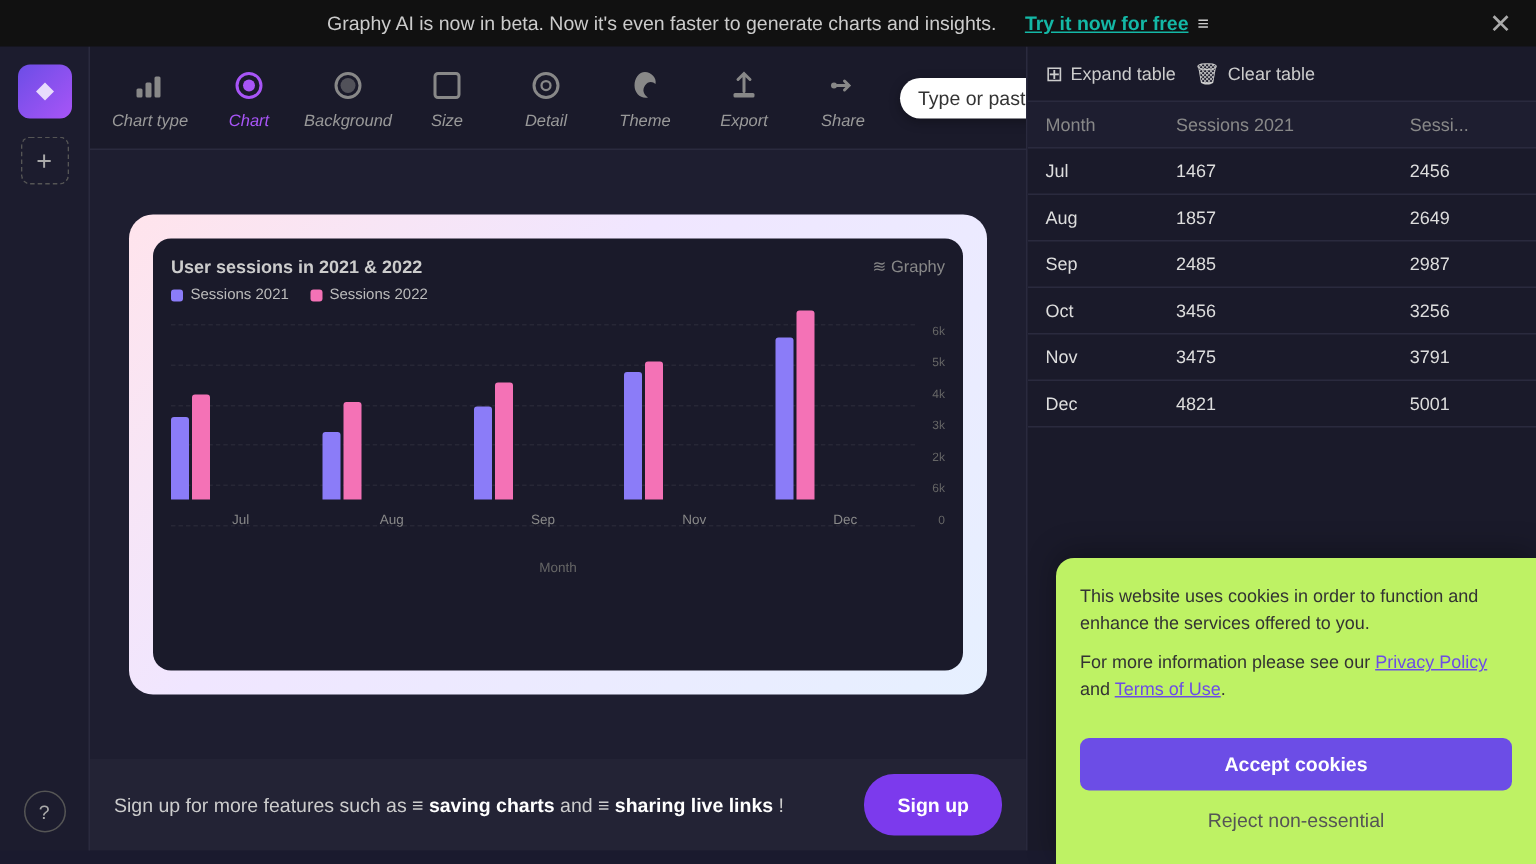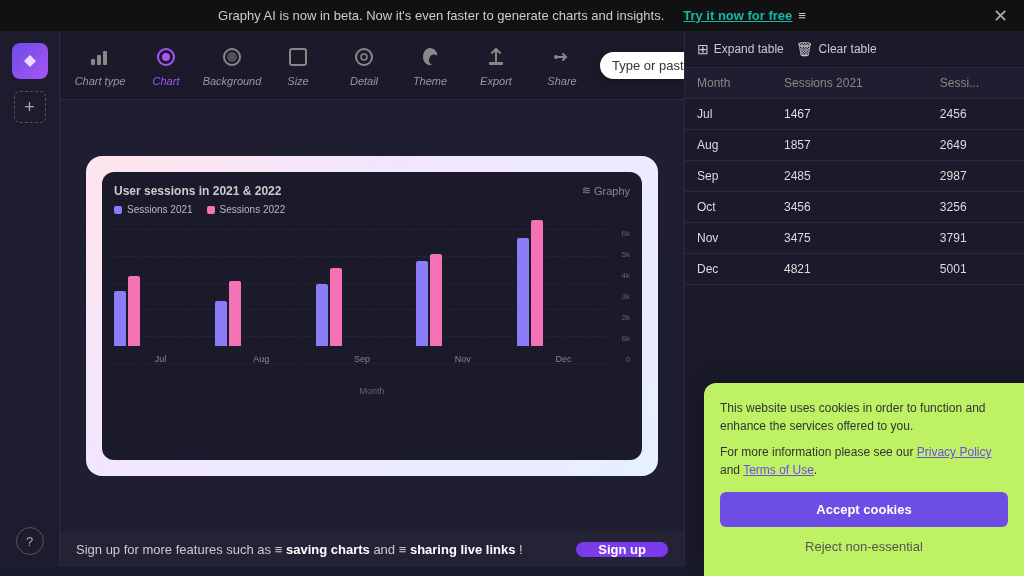--- a/index.html
+++ b/index.html
@@ -227,21 +227,21 @@
       align-items: center;
       justify-content: space-between;
       font-size: 13px;
       color: #ccc;
     }
     .signup-bar strong { font-weight: 700; color: #fff; }
     .signup-btn {
       background: #7c3aed;
       color: #fff;
       border: none;
-      padding: 0 22px;
+      padding: 13px 22px;
       border-radius: 20px;
       font-size: 13px;
       font-weight: 600;
       cursor: pointer;
     }
 
     
     .right-panel {
       width: 340px;
       background: #1a1a2a;
@@ -318,21 +318,21 @@
     }
     .cookie-banner a {
       color: #6c4de6;
       text-decoration: underline;
       cursor: pointer;
     }
     .cookie-banner .cookie-btns {
       display: flex;
       flex-direction: column;
       gap: 6px;
-      margin-top: 13px;
+      margin-top: 24px;
     }
     .cookie-accept {
       background: #6c4de6;
       color: #fff;
       border: none;
       padding: 10px;
       border-radius: 6px;
       font-size: 13px;
       font-weight: 600;
       cursor: pointer;

